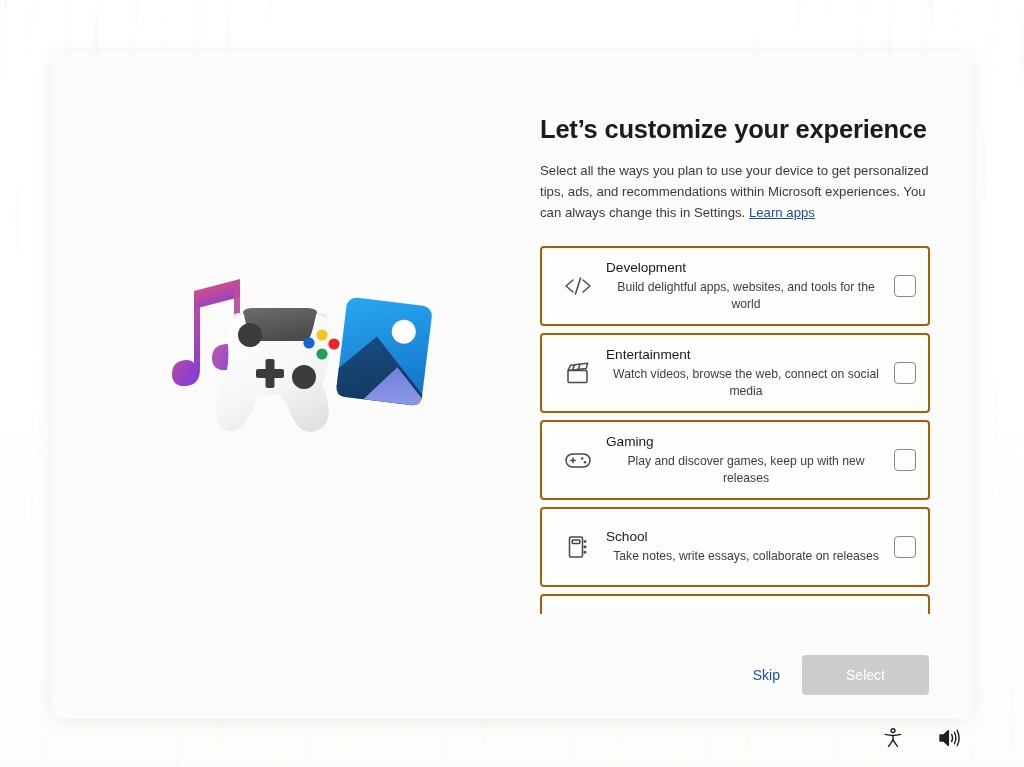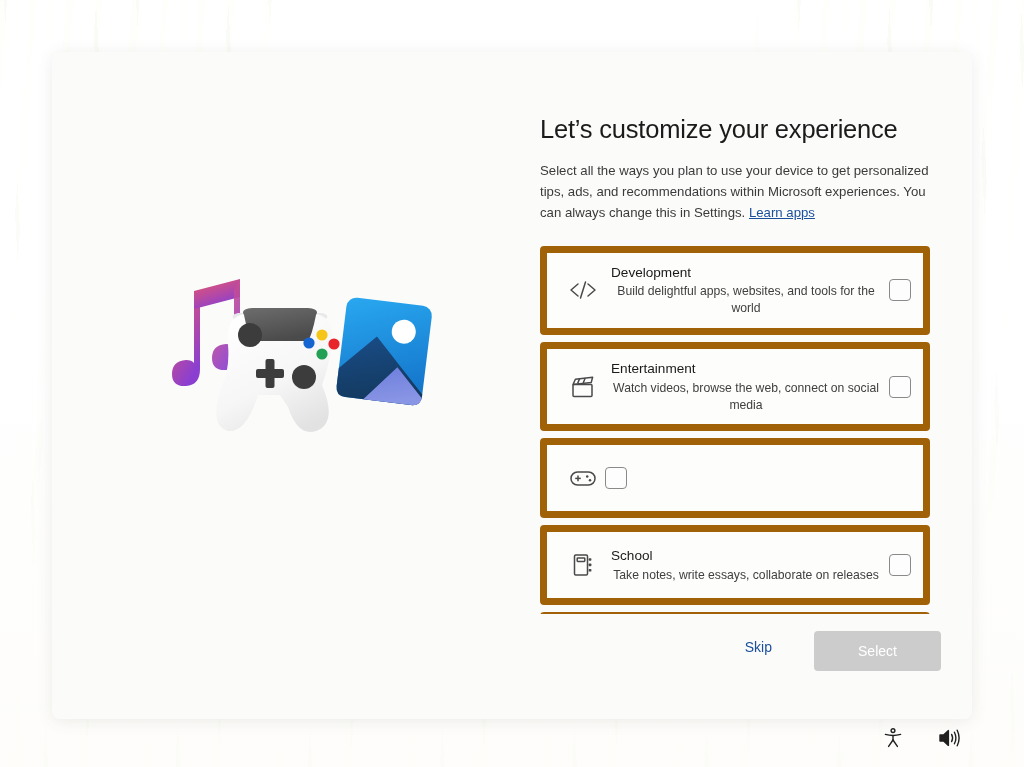--- a/index.html
+++ b/index.html
@@ -86,21 +86,21 @@
     position: absolute;
     left: 460px;
     top: 0;
     width: 460px;
     height: 612px;
     padding: 62px 42px 0 28px;
   }
 
   #page-title {
     font-size: 25.5px;
-    font-weight: normal;
+    font-weight: bold;
     color: #1b1b1b;
     letter-spacing: -0.2px;
     line-height: 1.22;
     margin-bottom: 16px;
   }
 
   #page-subtitle {
     font-size: 13.2px;
     color: #3b3b3b;
     line-height: 1.58;
@@ -121,21 +121,21 @@
     height: 368px;
     overflow: hidden;
   }
 
   .option-card {
     display: flex;
     align-items: center;
     width: 390px;
     min-height: 80px;
     background: #fdfdfc;
-    border: 7px solid #a16207;
+    border: 2px solid #a16207;
     border-radius: 4px;
     margin-bottom: 7px;
     padding: 11px 12px 11px 14px;
     cursor: pointer;
   }
 
   .option-icon {
     flex: 0 0 44px;
     height: 40px;
     display: flex;
@@ -171,30 +171,30 @@
     height: 22px;
     border: 1px solid #8a8a8a;
     border-radius: 4px;
     background: #fdfdfd;
     cursor: pointer;
   }
 
   
   #dialog-footer {
     position: absolute;
-    left: 12px;
+    left: 0;
     bottom: 0;
     width: 920px;
     height: 88px;
     background: #fbfbfa;
     display: flex;
-    align-items: flex-start;
+    align-items: center;
     justify-content: flex-end;
     padding-right: 43px;
-    gap: 28px;
+    gap: 8px;
   }
 
   #skip-button {
     font-size: 14px;
     color: #1a4f9c;
     background: none;
     border: none;
     padding: 8px 14px;
     cursor: pointer;
     font-family: "Liberation Sans", sans-serif;
@@ -349,20 +349,24 @@
 
         <div class="option-card">
           <span class="option-icon">
             <svg width="28" height="22" viewBox="0 0 28 22" fill="none" stroke="currentColor" stroke-width="1.5">
               <rect x="2" y="5" width="24" height="13" rx="6.5"></rect>
               <line x1="9" y1="8.6" x2="9" y2="14.2"></line>
               <line x1="6.2" y1="11.4" x2="11.8" y2="11.4"></line>
               <circle cx="18.2" cy="9.4" r="1.25" fill="currentColor" stroke="none"></circle>
               <circle cx="21" cy="13.2" r="1.25" fill="currentColor" stroke="none"></circle>
             </svg>
+          </span>
+          <span class="option-text">
+            <span class="option-label" style="display:block">Gaming</span>
+            <span class="option-desc" style="display:block">Play and discover games, keep up with new releases</span>
           </span>
           <span class="option-checkbox"></span>
         </div>
 
         <div class="option-card">
           <span class="option-icon">
             <svg width="24" height="26" viewBox="0 0 24 26" fill="none" stroke="currentColor" stroke-width="1.5" stroke-linejoin="round">
               <rect x="3.5" y="3" width="13" height="20" rx="1.2"></rect>
               <rect x="6.2" y="6" width="7.6" height="3.4" rx="0.6"></rect>
               <rect x="17.6" y="6.2" width="2.8" height="2.6" rx="0.7" fill="currentColor" stroke="none"></rect>

